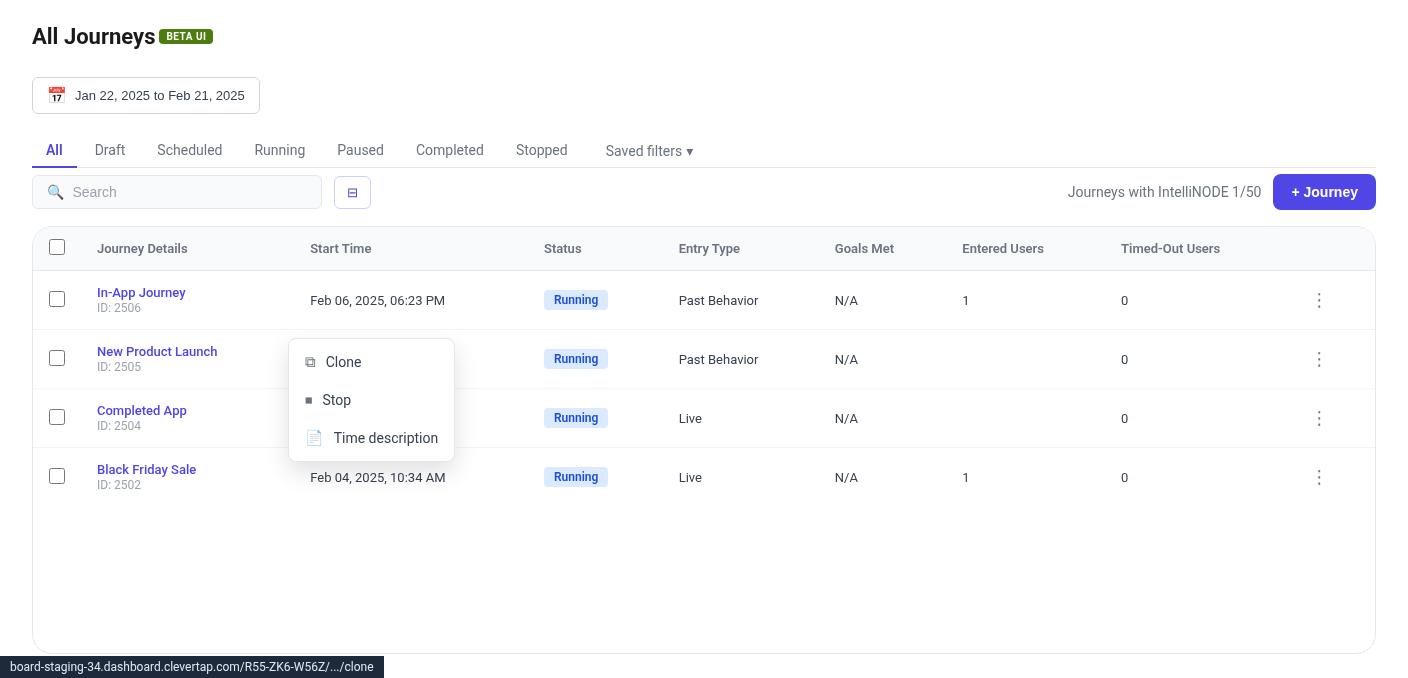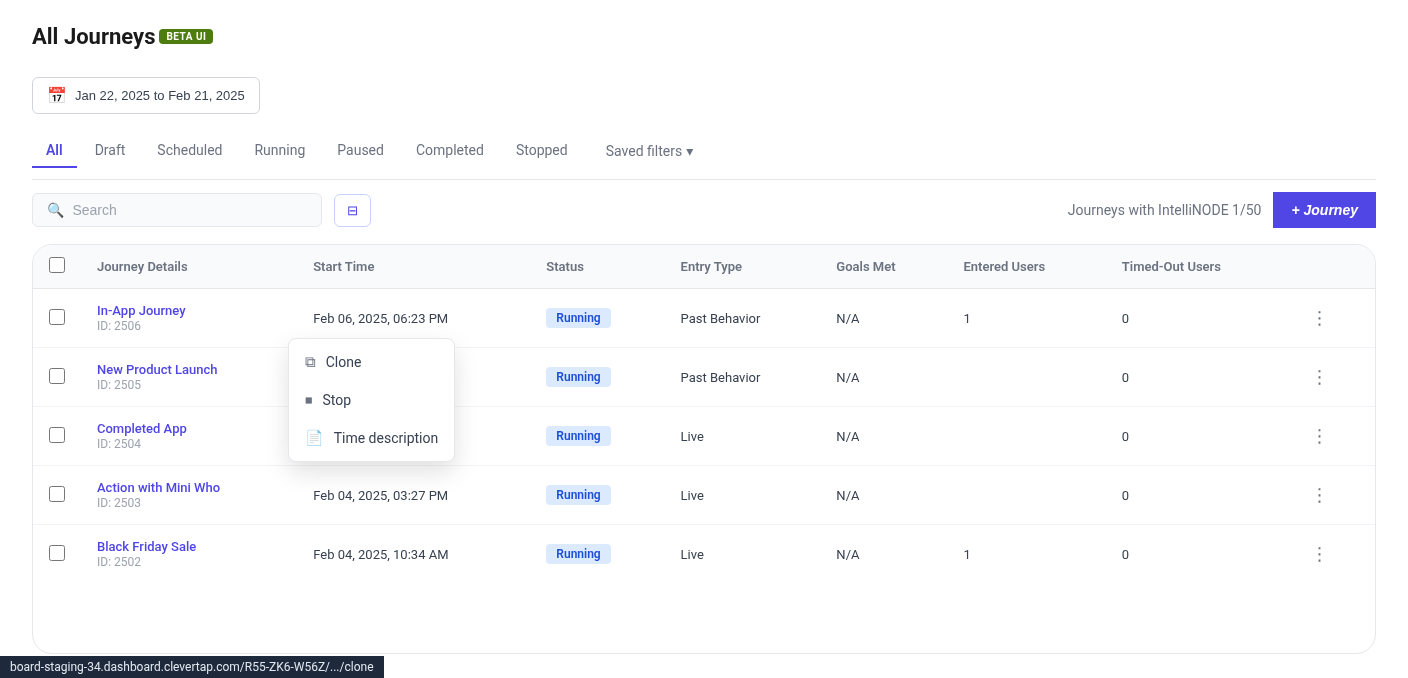--- a/index.html
+++ b/index.html
@@ -11,36 +11,36 @@
     .page-header { display: flex; align-items: center; gap: 4px; margin-bottom: 28px; }
     .page-title { font-size: 22px; font-weight: 700; color: #1a1a1a; }
     .beta-badge { background: #4d7c0f; color: #fff; font-size: 10px; font-weight: 700; padding: 2px 7px; border-radius: 4px; letter-spacing: 0.5px; }
 
     
     .date-picker-row { margin-bottom: 20px; }
     .date-picker-btn { display: inline-flex; align-items: center; gap: 8px; border: 1px solid #d1d5db; border-radius: 6px; padding: 8px 14px; cursor: pointer; background: #fff; color: #374151; font-size: 13px; }
     .calendar-icon { font-size: 16px; color: #6b7280; }
 
     
-    .filter-tabs { display: flex; align-items: center; gap: 4px; margin-bottom: 12px; border-bottom: 1px solid #e5e7eb; padding-bottom: 12px; }
+    .filter-tabs { display: flex; align-items: center; gap: 4px; margin-bottom: 6px; border-bottom: 1px solid #e5e7eb; padding-bottom: 0; }
     .tab { padding: 8px 14px; cursor: pointer; font-size: 14px; color: #6b7280; border-bottom: 2px solid transparent; margin-bottom: -1px; }
     .tab.active { color: #4f46e5; border-bottom: 2px solid #4f46e5; font-weight: 600; }
     .saved-filters-btn { display: inline-flex; align-items: center; gap: 4px; padding: 8px 12px; cursor: pointer; font-size: 14px; color: #6b7280; margin-left: 8px; justify-content: space-between; }
 
     
     .toolbar { display: flex; align-items: center; gap: 12px; margin-bottom: 16px; }
     .search-box { display: flex; align-items: center; gap: 8px; border: 1px solid #e5e7eb; border-radius: 6px; padding: 8px 14px; width: 290px; background: #f9fafb; }
     .search-icon { color: #9ca3af; font-size: 14px; }
     .search-input { border: none; background: transparent; outline: none; font-size: 14px; color: #374151; width: 100%; }
     .search-input::placeholder { color: #9ca3af; }
     .filter-btn { border: 1px solid #c7d2fe; border-radius: 6px; padding: 8px 12px; cursor: pointer; background: #fff; color: #4f46e5; display: flex; align-items: center; }
 
     .spacer { flex: 1; }
     .journey-count { color: #6b7280; font-size: 14px; }
-    .add-journey-btn { display: inline-flex; align-items: center; gap: 6px; background: #4f46e5; color: #fff; border: none; border-radius: 0; padding: 10px 18px; font-size: 14px; font-weight: 600; cursor: pointer; font-style: italic; }
+    .add-journey-btn { display: inline-flex; align-items: center; gap: 6px; background: #4f46e5; color: #fff; border: none; border-radius: 8px; padding: 10px 18px; font-size: 14px; font-weight: 600; cursor: pointer; }
 
     
     .table-container { border: 1px solid #e5e7eb; border-radius: 20px; overflow: hidden; flex: 1; overflow-y: auto; }
     table { width: 100%; border-collapse: collapse; }
     thead tr { background: #f9fafb; border-bottom: 1px solid #e5e7eb; }
     th { padding: 12px 16px; text-align: left; font-size: 13px; font-weight: 600; color: #6b7280; white-space: nowrap; }
     th.check-col { width: 44px; }
     td { padding: 14px 16px; font-size: 13px; color: #374151; border-bottom: 1px solid #f3f4f6; vertical-align: middle; }
     tr:last-child td { border-bottom: none; }
 
@@ -186,40 +186,20 @@
       <td>0</td>
       <td>
         <button class="more-btn">⋮</button>
       </td>
     </tr>
           <tr>
       <td>
         <input type="checkbox" class="checkbox" style="">
       </td>
       <td>
-        <span class="journey-name">Action with Mini Who</span>
-        <span class="journey-id">ID: 2503</span>
-      </td>
-      <td>Feb 04, 2025, 03:27 PM</td>
-      <td>
-        <span class="status-badge status-running">Running</span>
-      </td>
-      <td>Live</td>
-      <td>N/A</td>
-      <td></td>
-      <td>0</td>
-      <td>
-        <button class="more-btn">⋮</button>
-      </td>
-    </tr>
-          <tr>
-      <td>
-        <input type="checkbox" class="checkbox" style="">
-      </td>
-      <td>
         <span class="journey-name">Black Friday Sale</span>
         <span class="journey-id">ID: 2502</span>
       </td>
       <td>Feb 04, 2025, 10:34 AM</td>
       <td>
         <span class="status-badge status-running">Running</span>
       </td>
       <td>Live</td>
       <td>N/A</td>
       <td>1</td>

